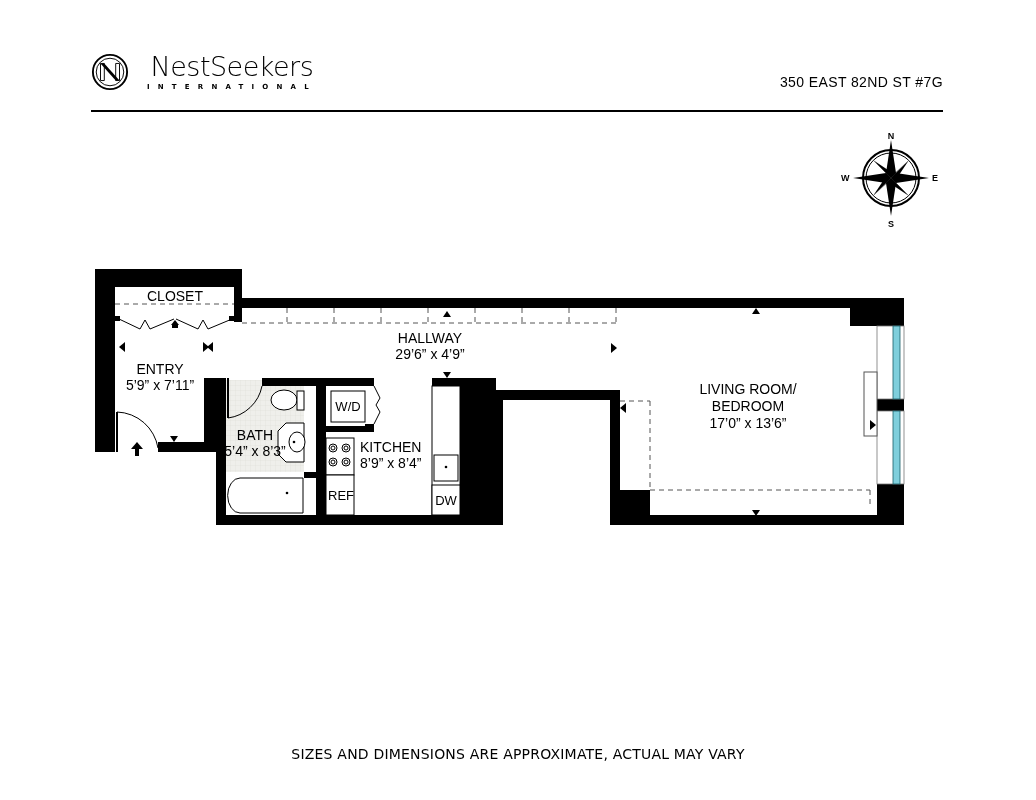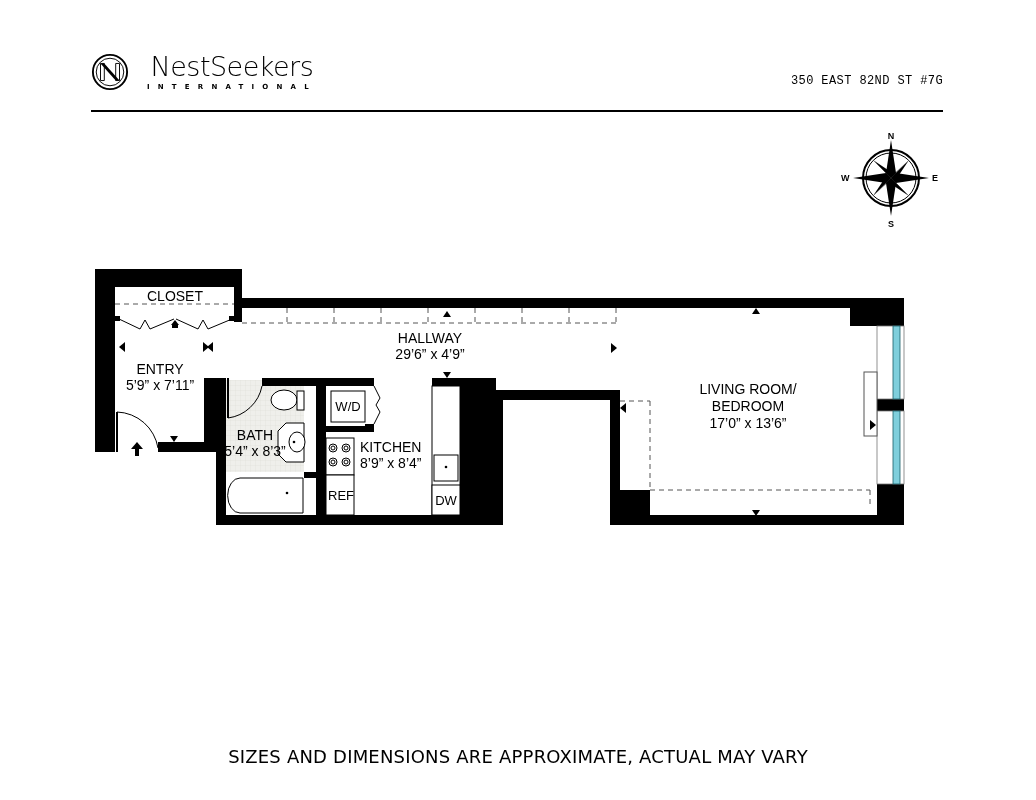--- a/index.html
+++ b/index.html
@@ -2,25 +2,25 @@
 <html><head>
 <meta charset="utf-8">
 <style>
   html, body { margin: 0; padding: 0; background: #ffffff; }
   body { width: 1036px; height: 800px; position: relative; overflow: hidden; font-family: "Liberation Sans", sans-serif; color: #000; }
   .logo { position: absolute; left: 91px; top: 53px; display: flex; align-items: center; }
   .logo-mark { width: 38px; height: 38px; }
   .logo-text { margin-left: 18px; display: flex; flex-direction: column; text-align: center; }
   .logo-name { font-family: "DejaVu Sans", sans-serif; font-size: 27px; font-weight: 300; letter-spacing: -0.5px; line-height: 28px; }
   .logo-sub { font-family: "DejaVu Sans", sans-serif; font-size: 7px; letter-spacing: 8.2px; margin-top: 2px; font-weight: bold; }
-  .address { position: absolute; right: 93px; top: 74px; font-family: Liberation Mono, monospace; font-size: 12px; letter-spacing: 0.4px; }
+  .address { position: absolute; right: 93px; top: 74px; font-family: Liberation Sans, sans-serif; font-size: 14px; letter-spacing: 0.4px; }
   .header-rule { position: absolute; left: 91px; top: 110px; width: 852px; height: 2px; background: #000; }
   .compass { position: absolute; left: 836px; top: 128px; width: 110px; height: 100px; }
   .plan { position: absolute; left: 0; top: 0; width: 1036px; height: 800px; }
-  .disclaimer { position: absolute; left: 0; width: 1036px; top: 746px; text-align: center; font-family: "DejaVu Sans", sans-serif; font-size: 18px; letter-spacing: 0.2px; }
+  .disclaimer { position: absolute; left: 0; width: 1036px; top: 746px; text-align: center; font-family: "DejaVu Sans", sans-serif; font-size: 14px; letter-spacing: 0.2px; }
   .lbl { font-family: "Liberation Sans", sans-serif; font-size: 14px; fill: #000; }
   .lbl-sm { font-family: "Liberation Sans", sans-serif; font-size: 13px; fill: #000; }
 </style>
 </head>
 <body>
 
 <div class="logo">
   <svg class="logo-mark" viewBox="0 0 40 40">
     <circle cx="20" cy="20" r="18" fill="none" stroke="#000" stroke-width="2"></circle>
     <circle cx="20" cy="20" r="14.5" fill="none" stroke="#000" stroke-width="1"></circle>

